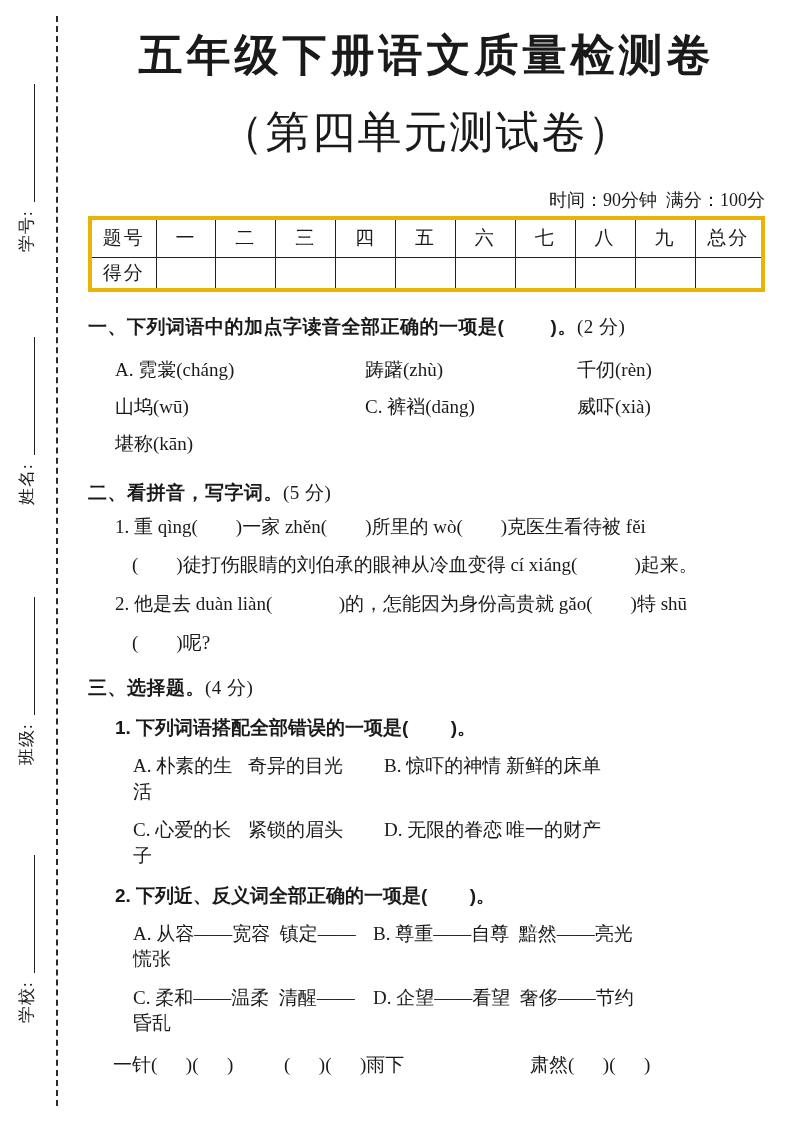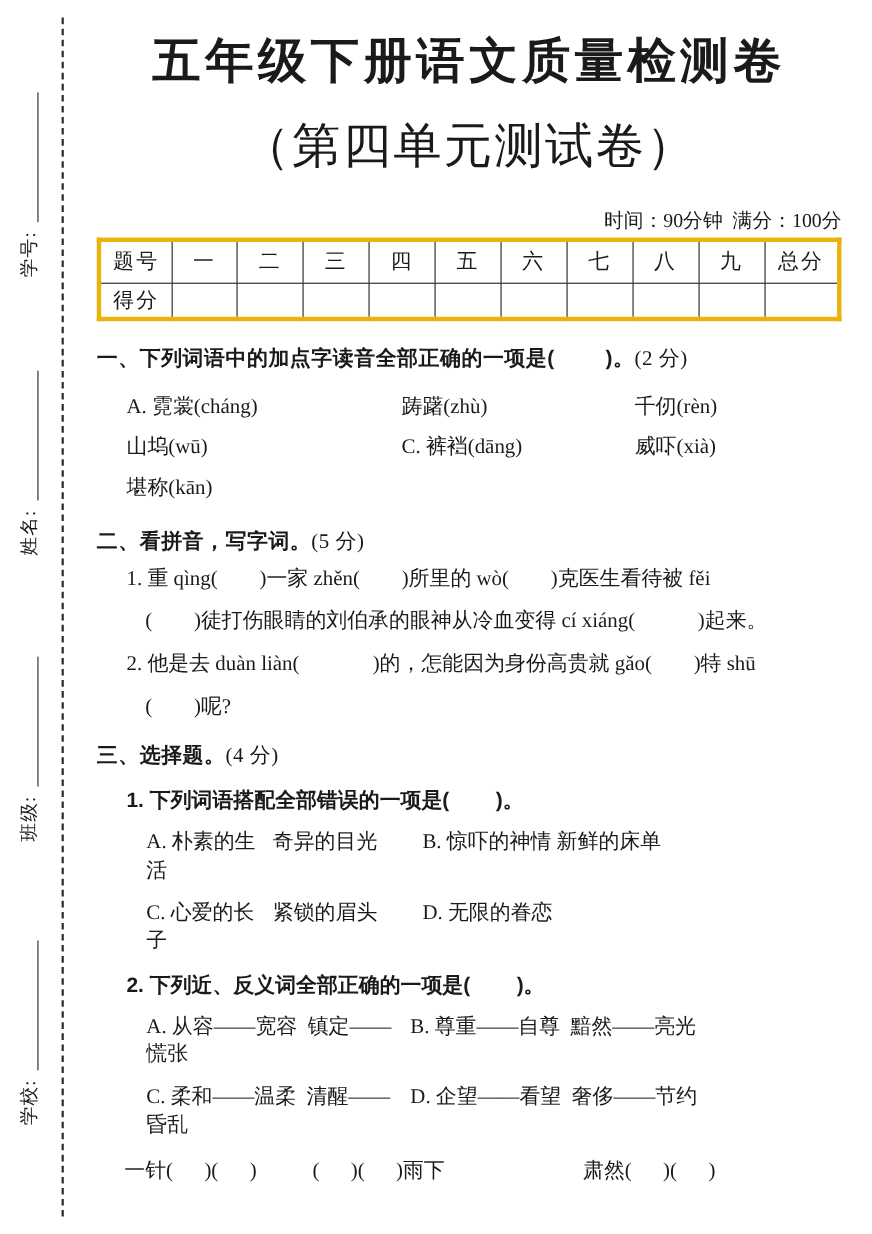--- a/index.html
+++ b/index.html
@@ -199,20 +199,21 @@
     </div>
     <div class="prompt" data-bind="section3.q1.prompt">1. 下列词语搭配全部错误的一项是(        )。</div>
     <div class="opt4-grid">
       <span data-bind="section3.q1.rows.0.0">A. 朴素的生活</span>
       <span data-bind="section3.q1.rows.0.1">奇异的目光</span>
       <span data-bind="section3.q1.rows.0.2">B. 惊吓的神情</span>
       <span data-bind="section3.q1.rows.0.3">新鲜的床单</span>
       <span data-bind="section3.q1.rows.1.0">C. 心爱的长子</span>
       <span data-bind="section3.q1.rows.1.1">紧锁的眉头</span>
       <span data-bind="section3.q1.rows.1.2">D. 无限的眷恋</span>
+      <span data-bind="section3.q1.rows.1.3">唯一的财产</span>
     </div>
     <div class="prompt" data-bind="section3.q2.prompt">2. 下列近、反义词全部正确的一项是(        )。</div>
     <div class="opt2-grid">
       <span data-bind="section3.q2.rows.0.0">A. 从容——宽容  镇定——慌张</span>
       <span data-bind="section3.q2.rows.0.1">B. 尊重——自尊  黯然——亮光</span>
       <span data-bind="section3.q2.rows.1.0">C. 柔和——温柔  清醒——昏乱</span>
       <span data-bind="section3.q2.rows.1.1">D. 企望——看望  奢侈——节约</span>
     </div>
 
     <div class="s4-grid">

